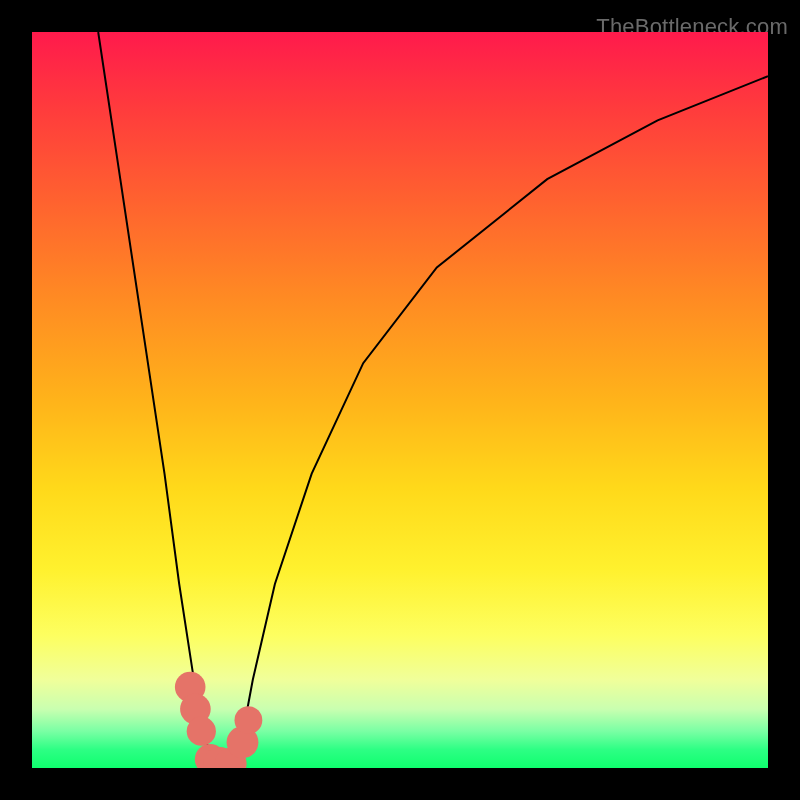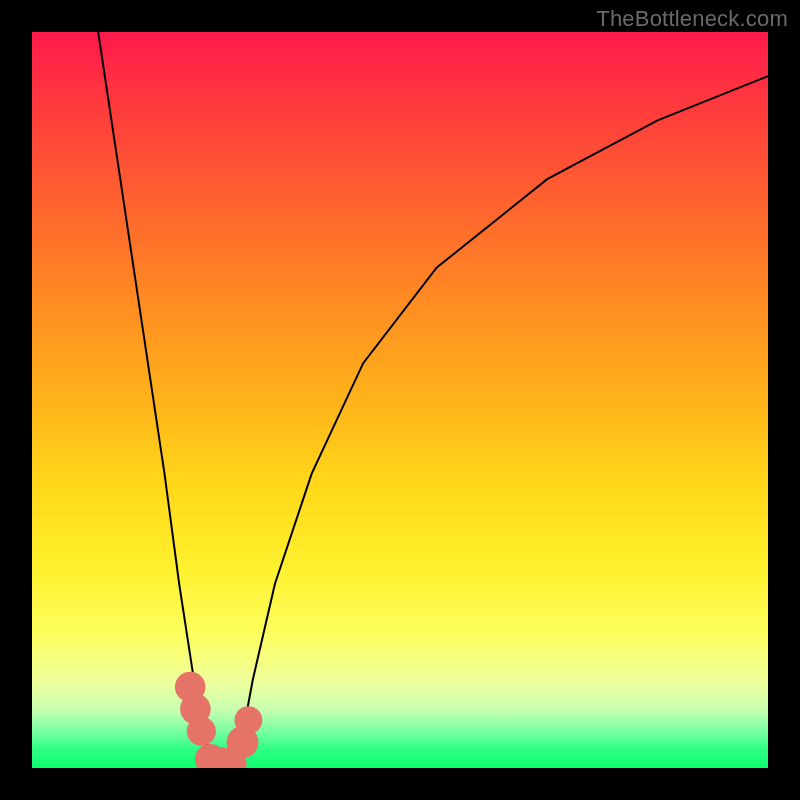--- a/index.html
+++ b/index.html
@@ -41,21 +41,21 @@
       #fdff60 82%,
       #f0ff9a 88%,
       #c9ffb0 92%,
       #7affa4 95%,
       #2dff84 97.5%,
       #0fff6e 100%
     );
   }
   .watermark {
     position: absolute;
-    top: 6px;
+    top: 14px;
     right: 12px;
     color: #6a6a6a;
     font-size: 22px;
     letter-spacing: 0.2px;
     font-weight: 500;
     user-select: none;
   }
   svg.curve {
     position: absolute;
     left: 0; top: 0;

